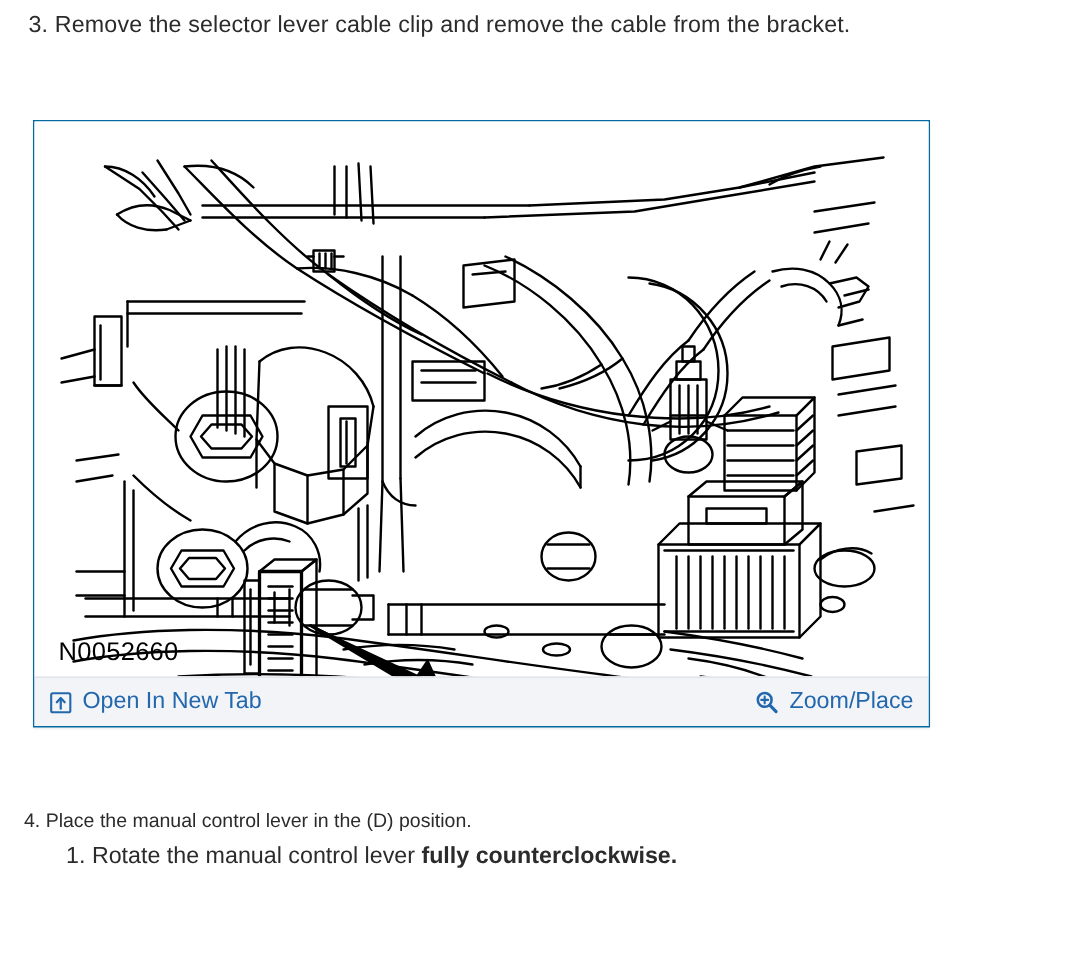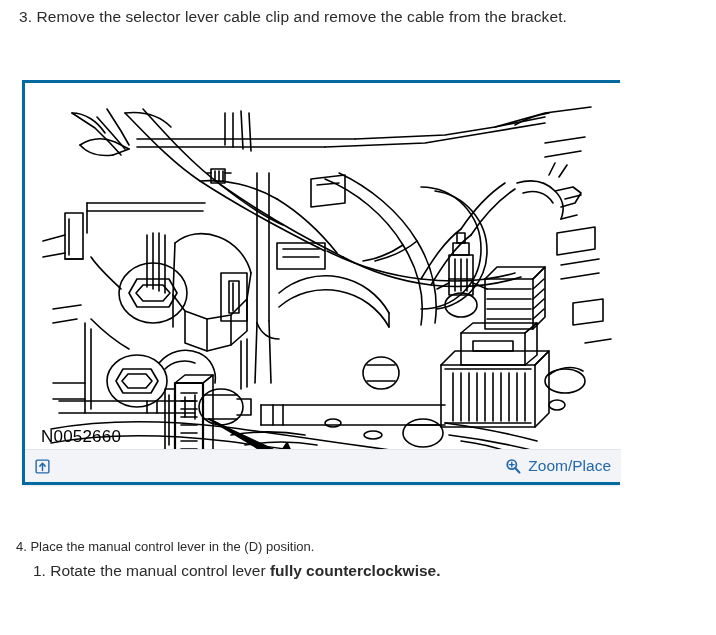--- a/index.html
+++ b/index.html
@@ -34,21 +34,21 @@
   }
 
   
   .figure-panel {
     position: absolute;
     left: 22px;
     top: 80px;
     width: 598px;
     height: 405px;
     background: #ffffff;
-    border: 3px solid #0369a1;
+    border: 1px solid #0369a1;
     box-sizing: border-box;
     box-shadow: 0 1px 2px rgba(0,0,0,0.10);
   }
   .figure-image-area {
     position: relative;
     width: 596px;
     height: 370px;
     overflow: hidden;
     background: #ffffff;
   }
@@ -112,21 +112,21 @@
     font-size: 13px;
     line-height: 21px;
     color: #2b2b2b;
     margin-left: 16px;
     white-space: nowrap;
   }
   .substep {
     font-size: 15.5px;
     line-height: 21px;
     color: #2b2b2b;
-    margin-left: 33px;
+    margin-left: 44px;
     margin-top: 3px;
     white-space: nowrap;
   }
   .substep b, .step-4 b { font-weight: bold; }
 </style>
 </head>
 <body>
 
 <div class="page">
 
@@ -398,20 +398,21 @@
     <div class="figure-toolbar">
 
       <a class="tool-link" href="#">
         <span class="glyph">
           <svg width="15" height="15" viewBox="0 0 16 16" xmlns="http://www.w3.org/2000/svg">
             <rect x="1.2" y="1.2" width="13.6" height="13.6" rx="1.2" fill="none" stroke="#2368ad" stroke-width="1.5"></rect>
             <path d="M8 12.2 L8 5.4" stroke="#2368ad" stroke-width="1.6" stroke-linecap="round"></path>
             <path d="M5.2 7.6 L8 4.6 L10.8 7.6" fill="none" stroke="#2368ad" stroke-width="1.6" stroke-linecap="round" stroke-linejoin="round"></path>
           </svg>
         </span>
+        <span>Open In New Tab</span>
       </a>
 
       <a class="tool-link" href="#">
         <span class="glyph">
           <svg width="16" height="16" viewBox="0 0 16 16" xmlns="http://www.w3.org/2000/svg">
             <circle cx="6.8" cy="6.6" r="4.6" fill="none" stroke="#2368ad" stroke-width="1.7"></circle>
             <path d="M10.2 10.1 L14.4 14.4" stroke="#2368ad" stroke-width="2.1" stroke-linecap="round"></path>
             <path d="M6.8 4.3 L6.8 8.9 M4.5 6.6 L9.1 6.6" stroke="#2368ad" stroke-width="1.4" stroke-linecap="round"></path>
           </svg>
         </span>

